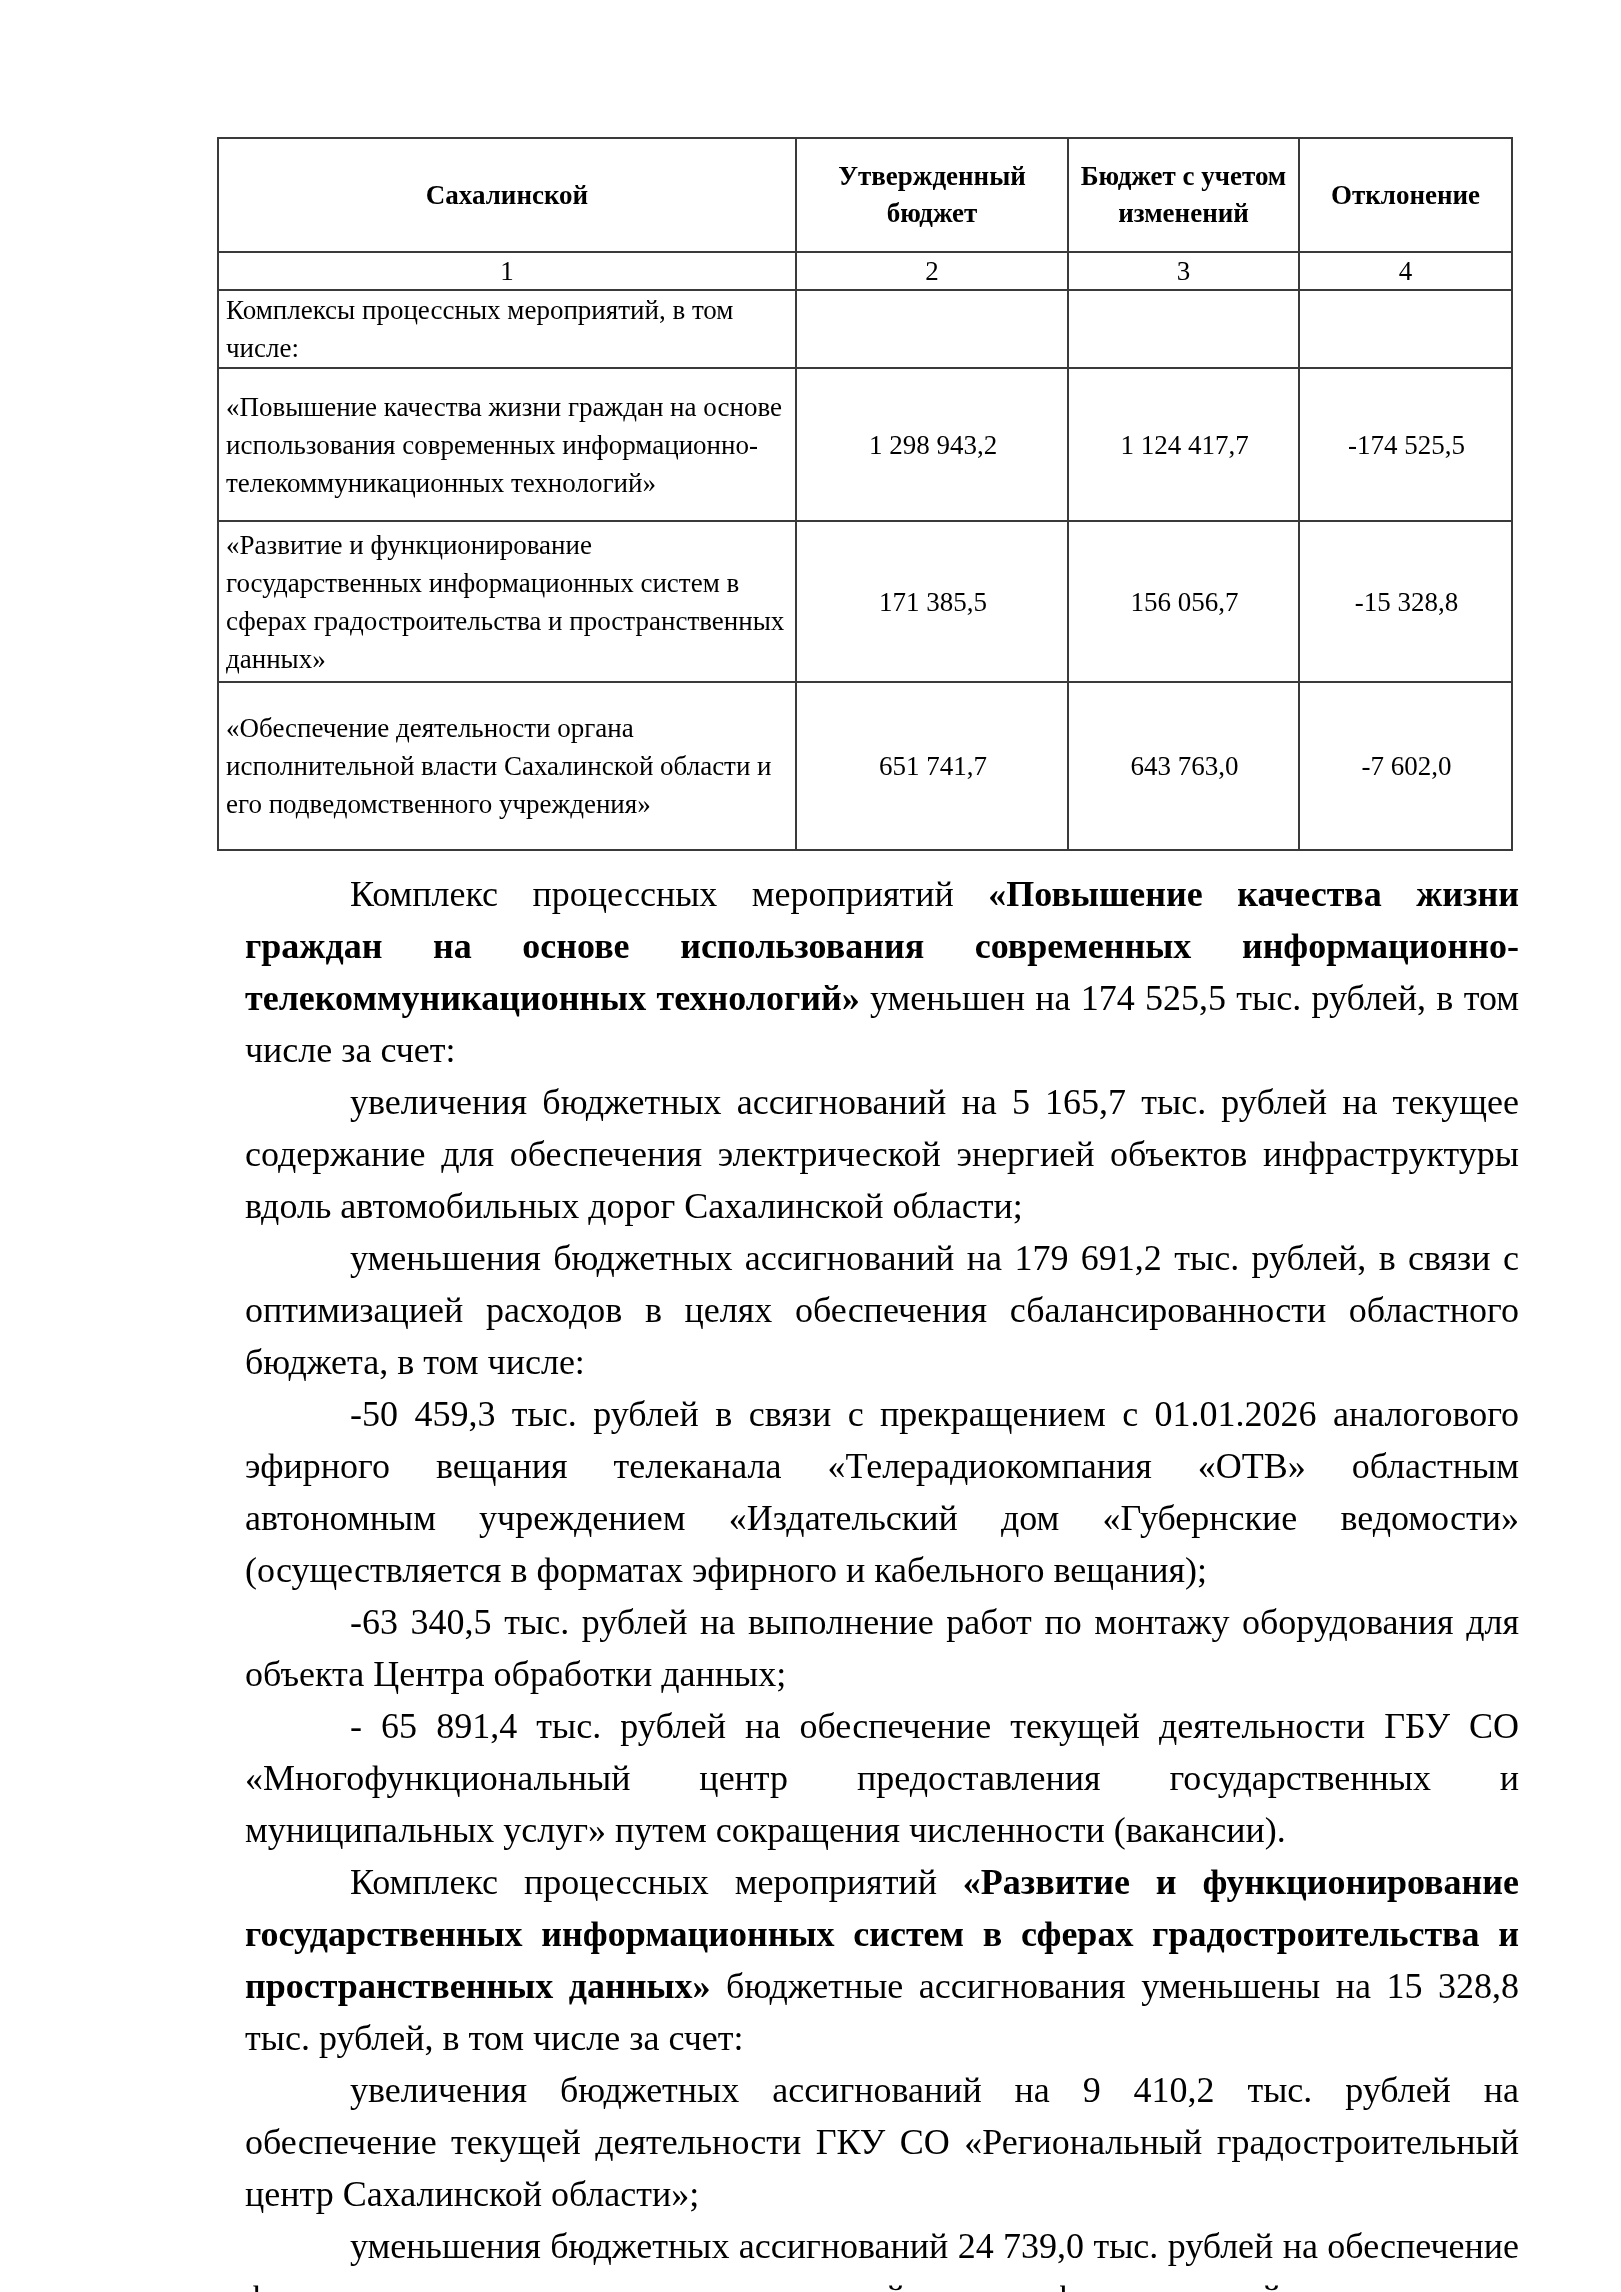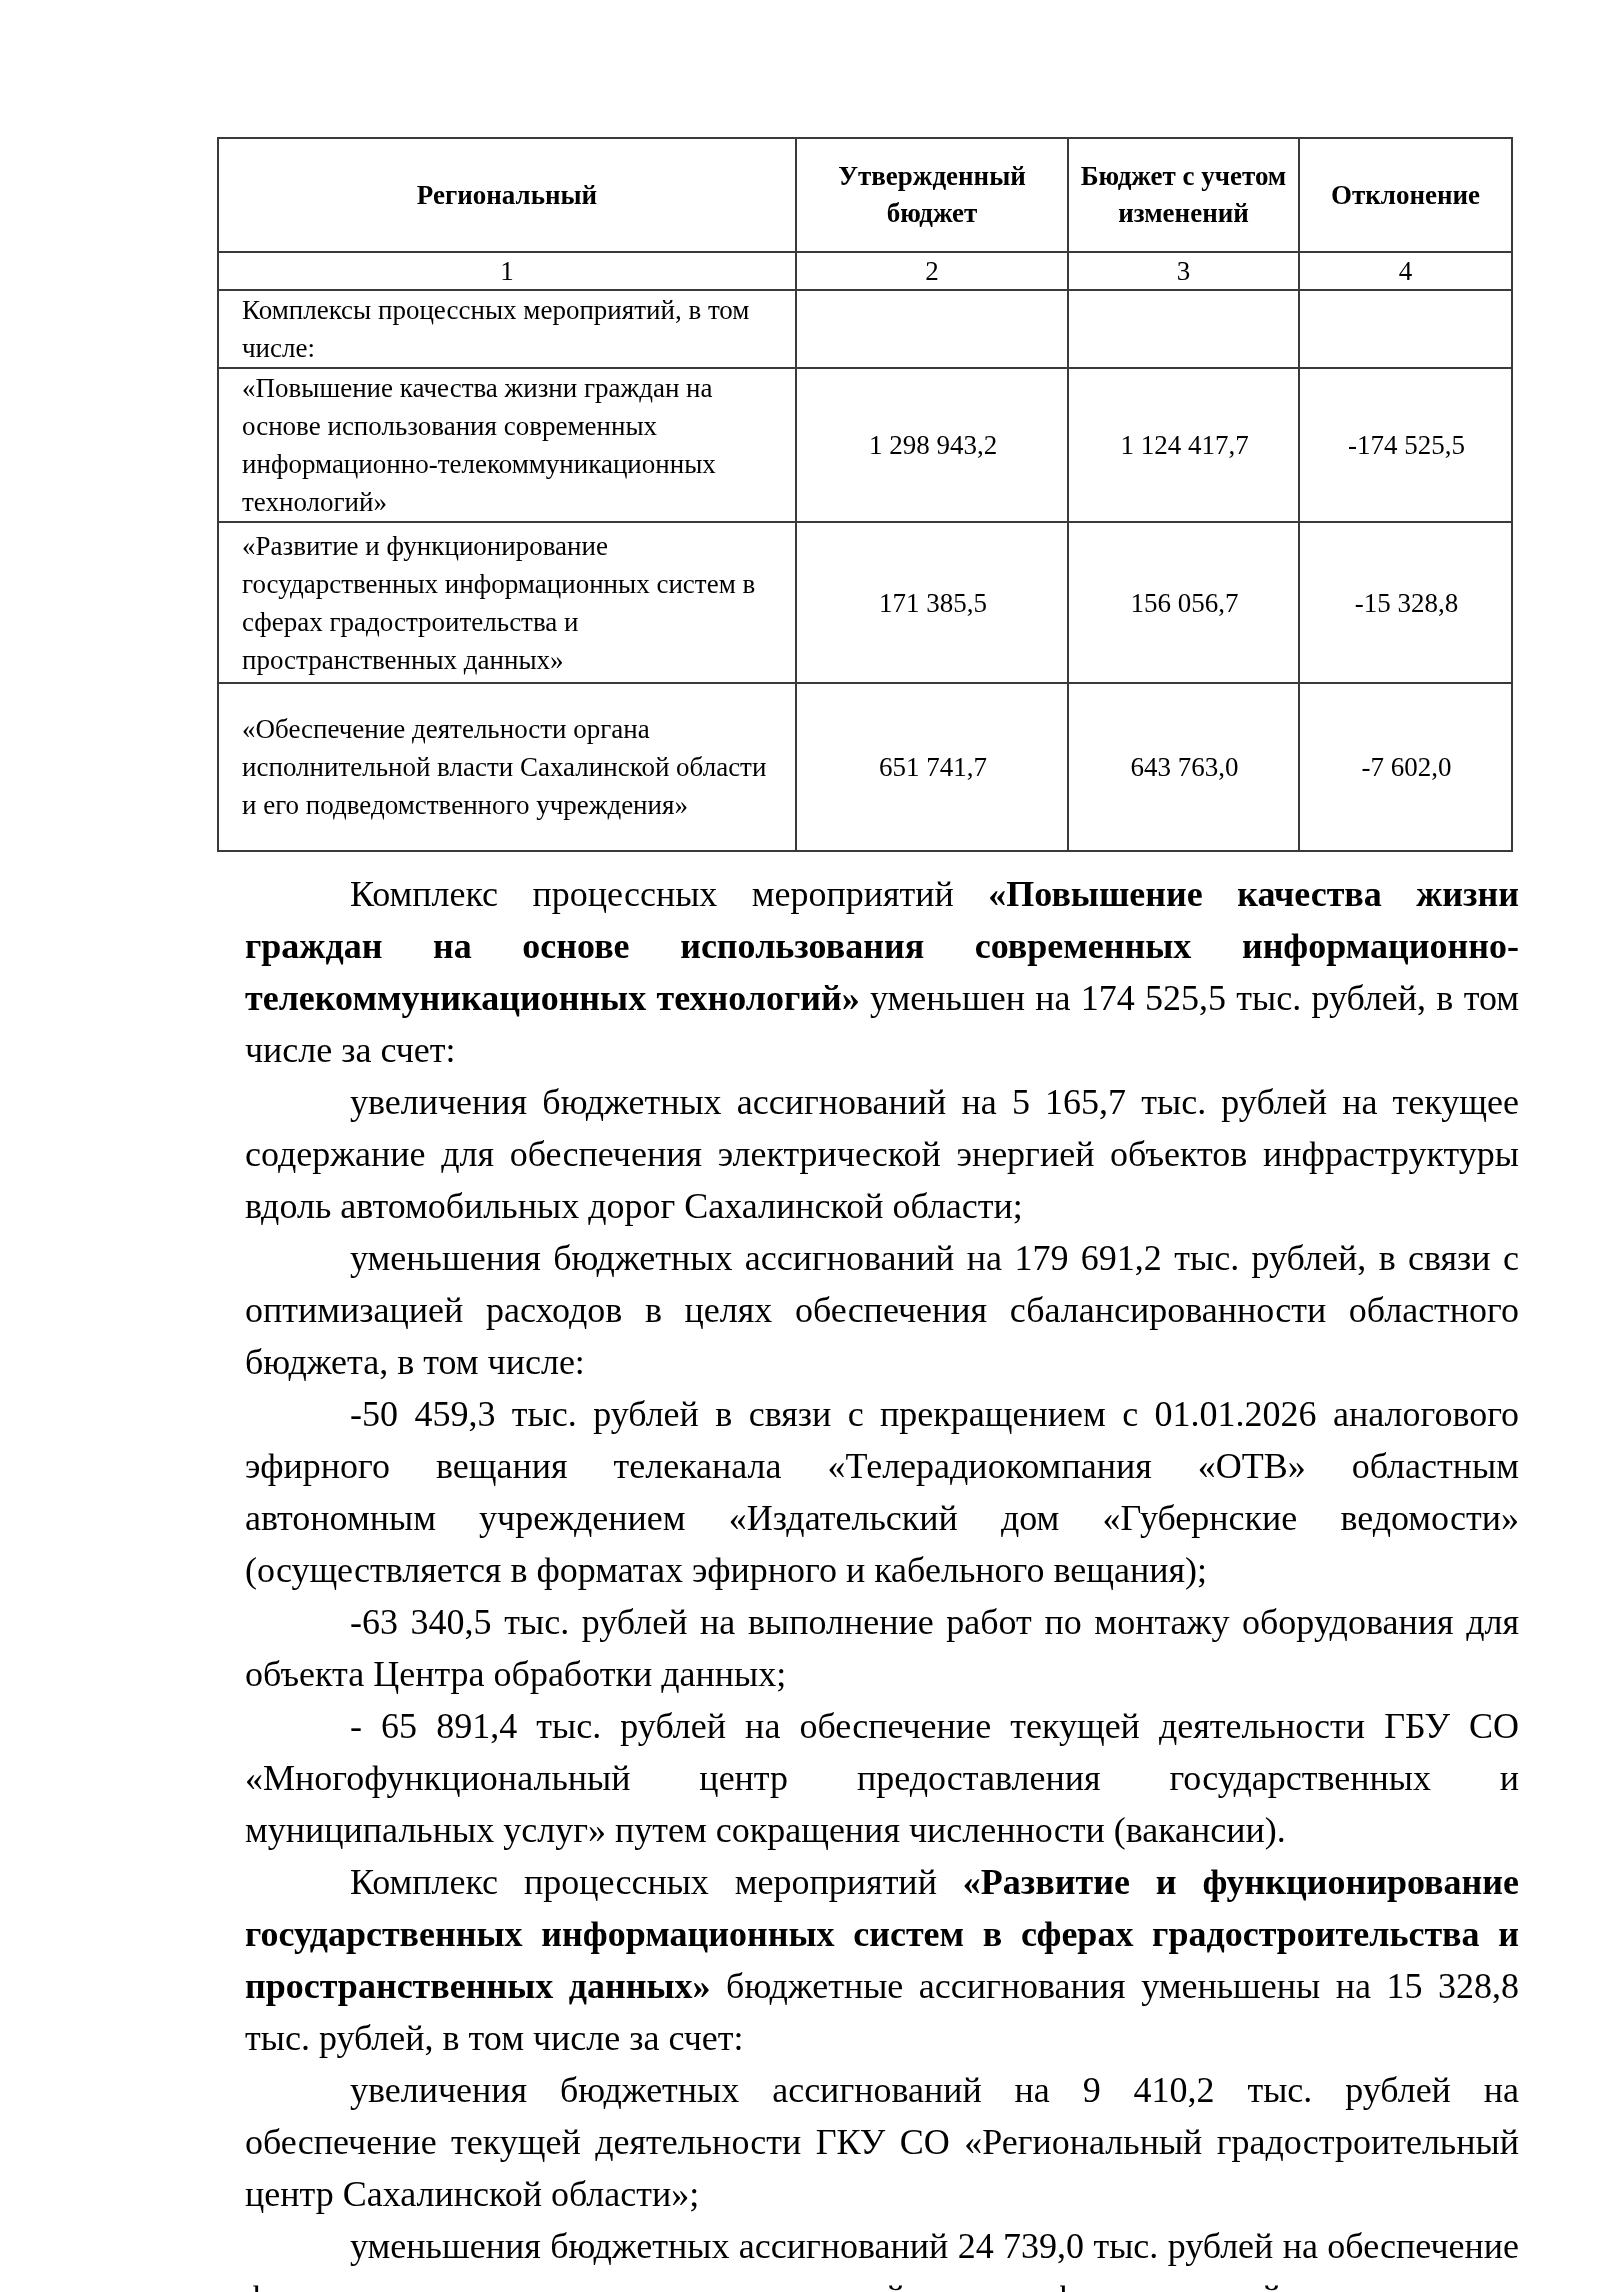--- a/index.html
+++ b/index.html
@@ -15,21 +15,21 @@
   table.budget {
     position: absolute; left: 217px; top: 137px; width: 1294px;
     border-collapse: collapse; table-layout: fixed;
     font-size: 27px; line-height: 38px;
   }
   table.budget td, table.budget th {
     border: 2px solid #3a3a3a; padding: 0 9.8px; vertical-align: middle;
   }
   table.budget th { font-weight: bold; text-align: center; line-height: 37px; }
   table.budget td.num { text-align: center; padding-left: 12px; }
-  table.budget td.name { text-align: left; padding-left: 23px; padding-right: 7.8px; margin-left: 16px; }
+  table.budget td.name { text-align: left; padding-left: 7px; padding-right: 7.8px; margin-left: 16px; }
   table.budget tr.head th { height: 112px; }
   table.budget tr.idx td { height: 36px; text-align: center; line-height: 36px; }
   .body-text {
     position: absolute; left: 245px; top: 868px; width: 1274px;
     font-size: 36px; line-height: 52px; text-align: justify;
   }
   .body-text p { margin: 0; text-indent: 105px; }
   .b { font-weight: bold; }
 </style>
 </head>
@@ -39,21 +39,21 @@
 
 <table class="budget">
   <colgroup>
     <col style="width:578px">
     <col style="width:272px">
     <col style="width:231px">
     <col style="width:213px">
   </colgroup>
   <tbody>
       <tr class="head">
-    <th>Региональный</th>
+    <th>Сахалинской</th>
     <th>Утвержденный бюджет</th>
     <th>Бюджет с учетом изменений</th>
     <th>Отклонение</th>
   </tr>
   <tr class="idx">
     <td>1</td>
     <td>2</td>
     <td>3</td>
     <td>4</td>
   </tr>

